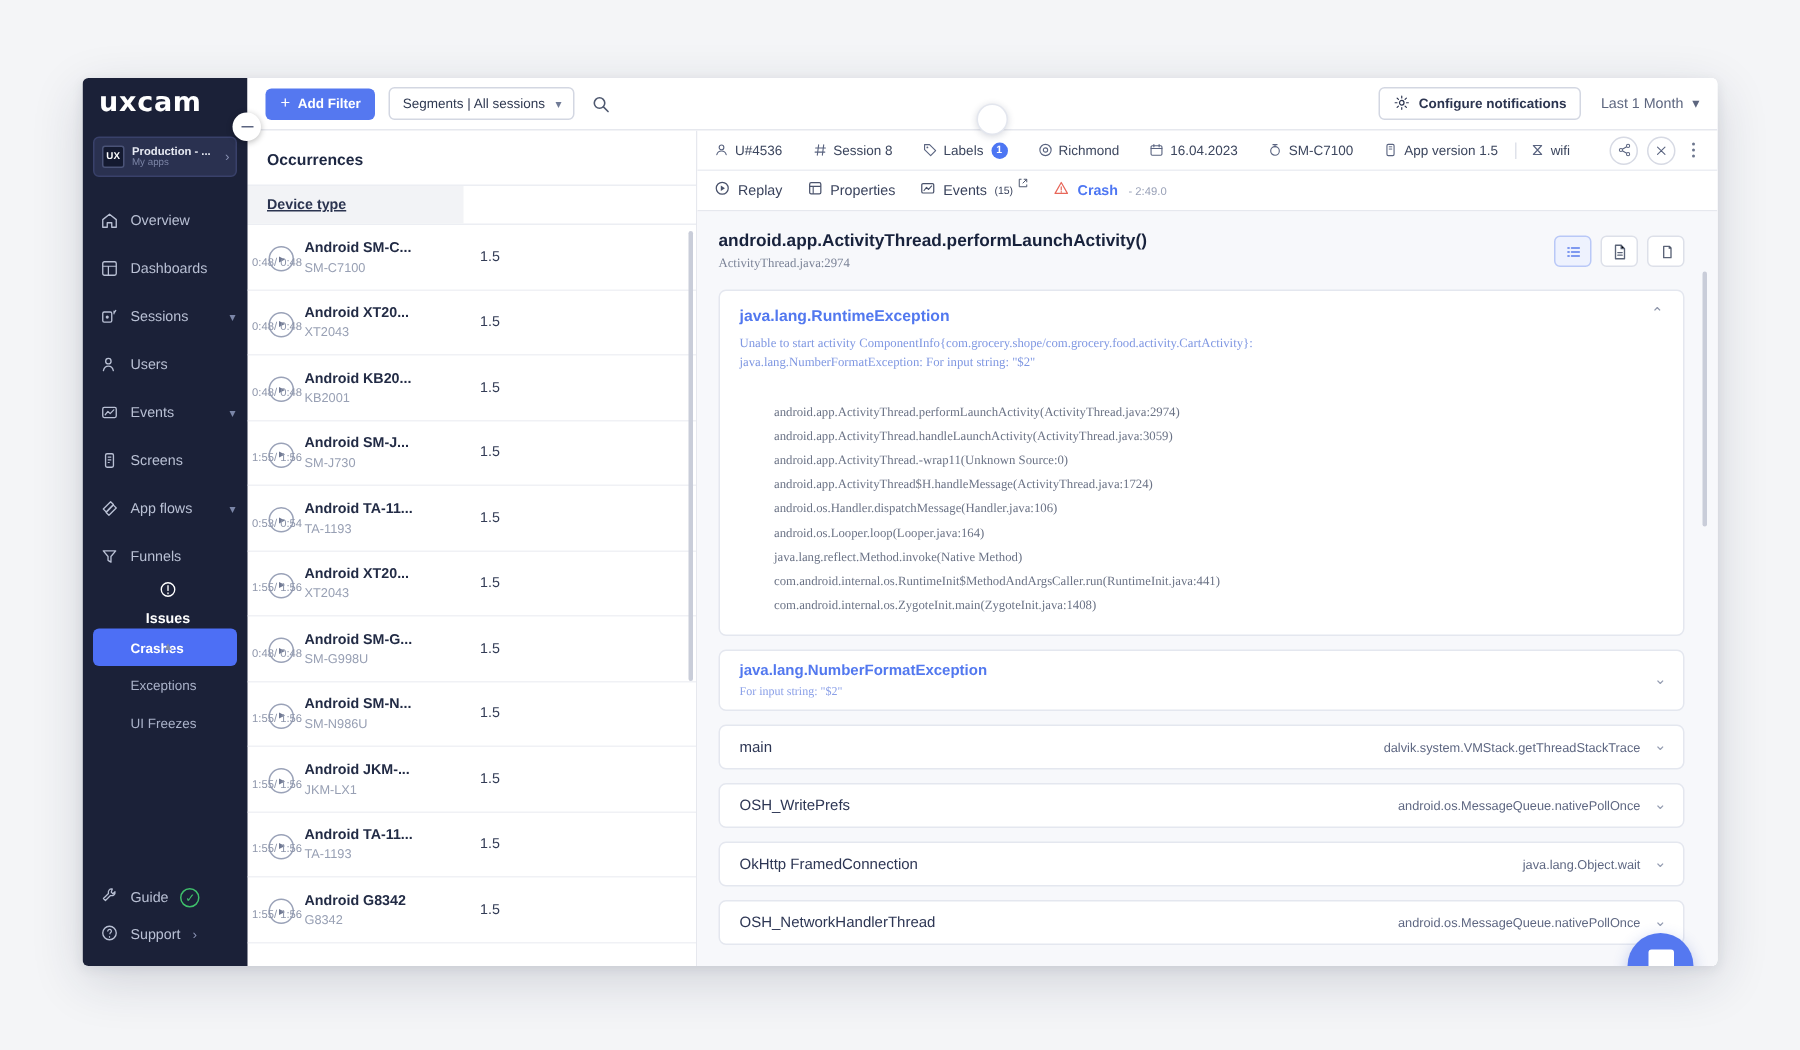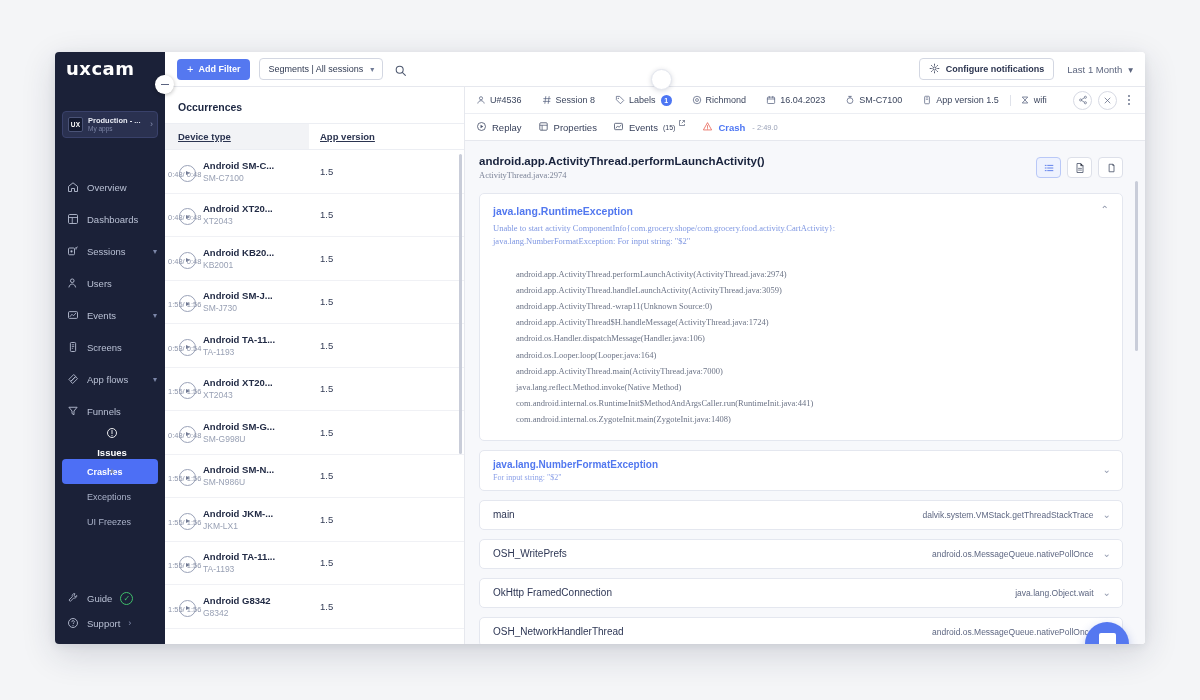--- a/index.html
+++ b/index.html
@@ -25,21 +25,20 @@
 
   
   .sidebar {
     width: 110px;
     background: #1b2138;
     color: #c3c9da;
     display: flex;
     flex-direction: column;
     flex: 0 0 110px;
     position: relative;
-    gap: 20px;
   }
   .brand {
     height: 34px;
     display: flex; align-items: center;
     padding-left: 11px;
   }
   .brand-logo {
     font-family: "DejaVu Sans", sans-serif;
     font-size: 18px; font-weight: 700;
     letter-spacing: .5px;
@@ -612,21 +611,20 @@
           </svg>
       </div>
     </div>
 
     <div class="content">
 
       <div class="occ-panel">
         <div class="occ-title">Occurrences</div>
         <div class="occ-head">
           <div class="c1">Device type</div>
-          <div class="c2">App version</div>
         </div>
         <div class="occ-body" id="occ-body">
           <div class="occ-scrollbar"></div>
         <div class="occ-row">
               <div class="occ-c1">
                 <div class="play-wrap"><span class="play-btn">
                     <span class="play-tri"></span>
                   </span></div>
                 <div class="dev-text">
                   <div class="dev-name">Android SM-C...</div>
@@ -941,21 +939,20 @@
               </div>
               <div class="chev-btn">⌃</div>
             </div>
             <div class="stack" id="stack-list">
                 <div class="stack-line">android.app.ActivityThread.performLaunchActivity(ActivityThread.java:2974)</div>
                 <div class="stack-line">android.app.ActivityThread.handleLaunchActivity(ActivityThread.java:3059)</div>
                 <div class="stack-line">android.app.ActivityThread.-wrap11(Unknown Source:0)</div>
                 <div class="stack-line">android.app.ActivityThread$H.handleMessage(ActivityThread.java:1724)</div>
                 <div class="stack-line">android.os.Handler.dispatchMessage(Handler.java:106)</div>
                 <div class="stack-line">android.os.Looper.loop(Looper.java:164)</div>
-                <div class="stack-line">android.app.ActivityThread.main(ActivityThread.java:7000)</div>
                 <div class="stack-line">java.lang.reflect.Method.invoke(Native Method)</div>
                 <div class="stack-line">com.android.internal.os.RuntimeInit$MethodAndArgsCaller.run(RuntimeInit.java:441)</div>
                 <div class="stack-line">com.android.internal.os.ZygoteInit.main(ZygoteInit.java:1408)</div>
               </div>
           </div>
 
           <div id="thread-rows">
               <div class="row-card tall">
                 <div>
                   <div class="rc-left blue">java.lang.NumberFormatException</div>

